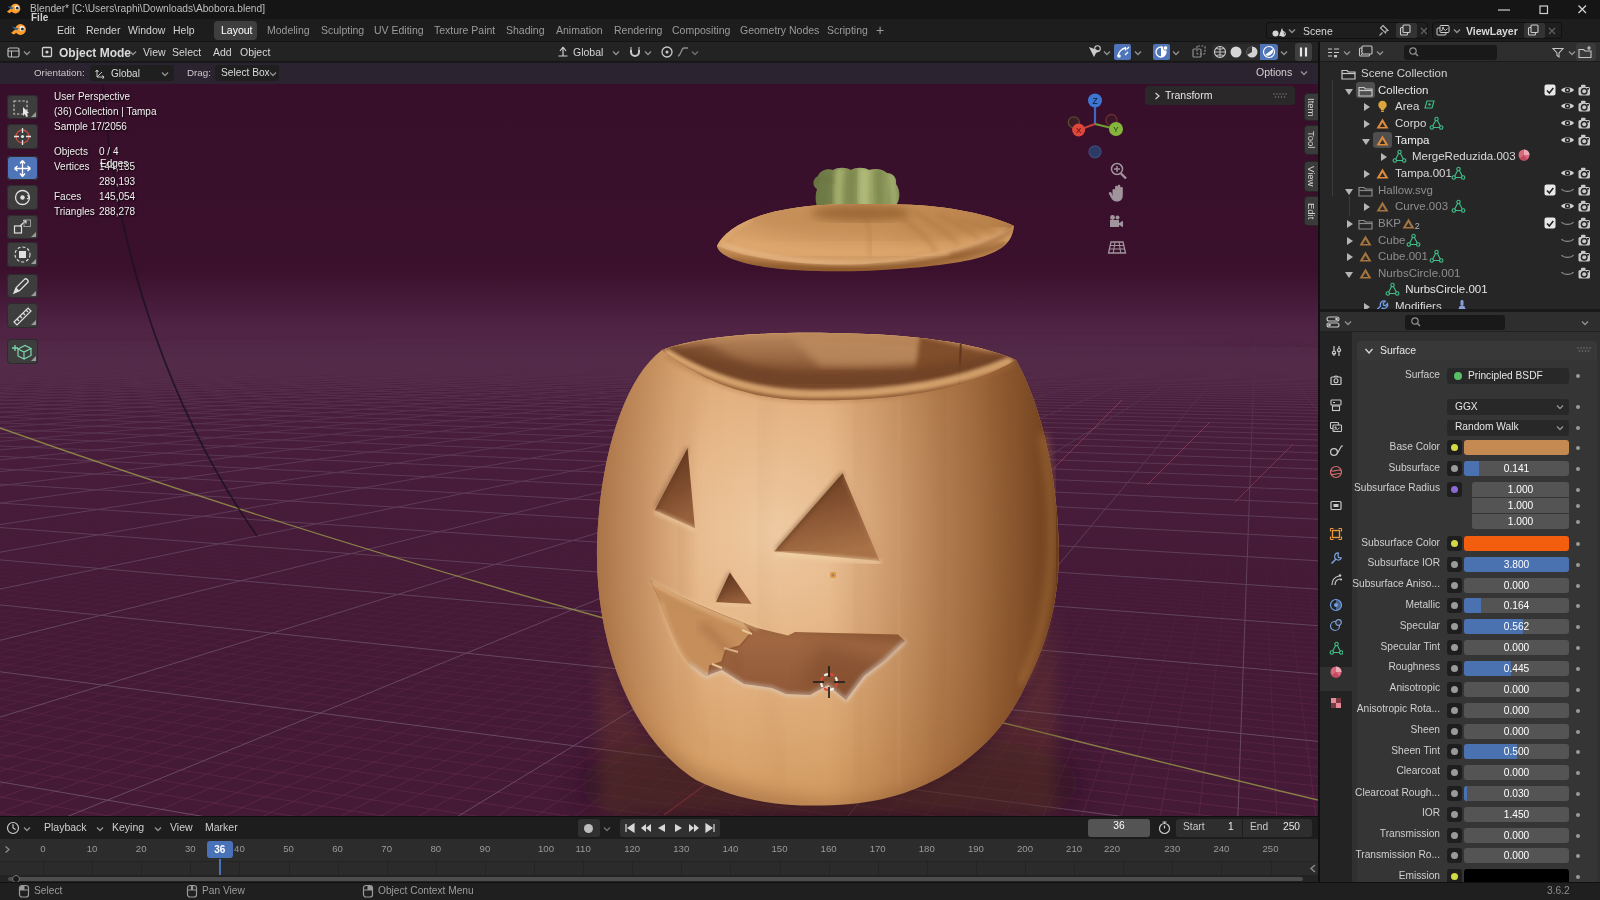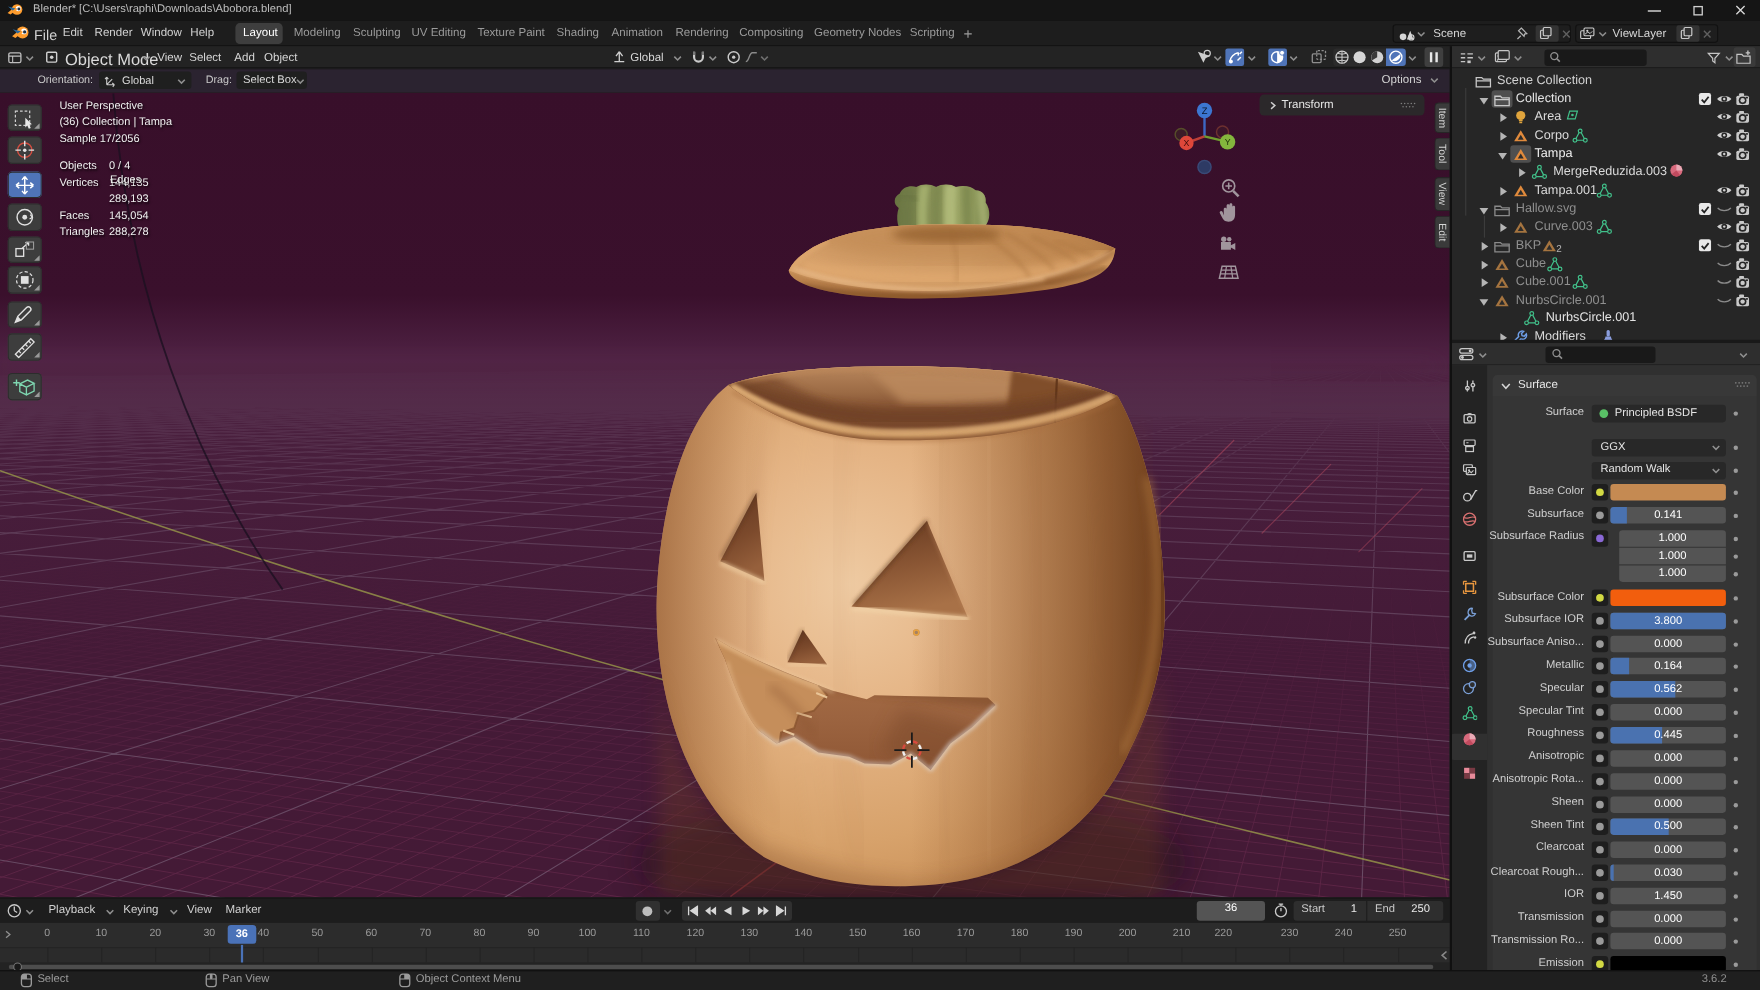--- a/index.html
+++ b/index.html
@@ -271,21 +271,21 @@
 <div style="position:absolute;left:0px;top:19px;width:1600px;height:23px;background:#1d1d1d;border-bottom:1px solid #131313;"></div>
 <svg style="position:absolute;left:10px;top:21px" width="18" height="18" viewBox="0 0 18 18">
     <g transform="scale(1.00)">
       <circle cx="10.5" cy="8.5" r="5.4" fill="#ff9d2e"></circle>
 <circle cx="11.8" cy="7.6" r="2.6" fill="#fff"></circle>
       <circle cx="12.4" cy="8" r="1.5" fill="#20344c"></circle>
 <path d="M1,12 L8,6 L11,8 L4,13.5 Z" fill="#ff9d2e"></path>
       <path d="M1.5,5.5 L9,7.5 L6,9.5 Z" fill="#2b689c"></path>
     </g>
   </svg>
-<div style="position:absolute;left:31px;top:24px;font-size:13px;color:#d2d2d2;font-weight:normal;white-space:nowrap;">File</div>
+<div style="position:absolute;left:31px;top:12px;font-size:10px;color:#d2d2d2;font-weight:bold;white-space:nowrap;">File</div>
 <div style="position:absolute;left:57px;top:24px;font-size:10.5px;color:#d2d2d2;font-weight:normal;white-space:nowrap;">Edit</div>
 <div style="position:absolute;left:86px;top:24px;font-size:10.5px;color:#d2d2d2;font-weight:normal;white-space:nowrap;">Render</div>
 <div style="position:absolute;left:128px;top:24px;font-size:10.5px;color:#d2d2d2;font-weight:normal;white-space:nowrap;">Window</div>
 <div style="position:absolute;left:173px;top:24px;font-size:10.5px;color:#d2d2d2;font-weight:normal;white-space:nowrap;">Help</div>
 <div style="position:absolute;left:214px;top:21px;width:43px;height:19px;background:#3e3e3e;border-radius:4px;"></div>
 <div style="position:absolute;left:221px;top:24px;font-size:10.5px;color:#ffffff;font-weight:normal;white-space:nowrap;">Layout</div>
 <div style="position:absolute;left:267px;top:24px;font-size:10.5px;color:#9b9b9b;font-weight:normal;white-space:nowrap;">Modeling</div>
 <div style="position:absolute;left:321px;top:24px;font-size:10.5px;color:#9b9b9b;font-weight:normal;white-space:nowrap;">Sculpting</div>
 <div style="position:absolute;left:374px;top:24px;font-size:10.5px;color:#9b9b9b;font-weight:normal;white-space:nowrap;">UV Editing</div>
 <div style="position:absolute;left:434px;top:24px;font-size:10.5px;color:#9b9b9b;font-weight:normal;white-space:nowrap;">Texture Paint</div>
@@ -321,42 +321,42 @@
 <div style="position:absolute;left:1432px;top:22px;width:130px;height:17px;background:#1e1e1e;border-radius:3px;border:1px solid #111;"></div>
 <svg style="position:absolute;left:1436px;top:24px" width="16" height="14" viewBox="0 0 16 14">
     <rect x="1" y="4" width="9" height="7" rx="1" fill="none" stroke="#d0d0d0" stroke-width="1"></rect>
     <rect x="4" y="1.5" width="9" height="7" rx="1" fill="#1e1e1e" stroke="#d0d0d0" stroke-width="1"></rect>
     <circle cx="7" cy="4" r="1" fill="#d0d0d0"></circle>
     <path d="M5,7 l2.5,-2 2,1.5 2,-2" stroke="#d0d0d0" stroke-width="0.9" fill="none"></path>
   </svg>
 <svg style="position:absolute;left:1452px;top:27px" width="10" height="8" viewBox="0 0 10 8">
     <path d="M2,2.5 L5,5.5 L8,2.5" stroke="#8f8f8f" stroke-width="1.4" fill="none"></path>
   </svg>
-<div style="position:absolute;left:1466px;top:25px;font-size:10.5px;color:#d8d8d8;font-weight:normal;white-space:nowrap;">ViewLayer</div>
+<div style="position:absolute;left:1466px;top:25px;font-size:10.5px;color:#d8d8d8;font-weight:bold;white-space:nowrap;">ViewLayer</div>
 <div style="position:absolute;left:1524px;top:23px;width:21px;height:15px;background:#333;border-radius:2px;"></div>
 <svg style="position:absolute;left:1527px;top:24px" width="14" height="13" viewBox="0 0 14 13">
     <rect x="1.5" y="3.5" width="7" height="7.5" rx="1" fill="none" stroke="#c9c9c9" stroke-width="1.1"></rect>
     <rect x="4" y="1" width="7" height="7.5" rx="1" fill="#333" stroke="#c9c9c9" stroke-width="1.1"></rect>
   </svg>
 <svg style="position:absolute;left:1547px;top:26px" width="10" height="10" viewBox="0 0 10 10">
     <path d="M2,2 L8,8 M8,2 L2,8" stroke="#5f5f5f" stroke-width="1.3"></path>
   </svg>
 <div style="position:absolute;left:0px;top:42px;width:1318px;height:20px;background:#232323;border-bottom:1px solid #161616;"></div>
 <svg style="position:absolute;left:7px;top:46px" width="14" height="13" viewBox="0 0 14 13">
     <rect x="1" y="2" width="11" height="9" rx="1.5" fill="none" stroke="#bdbdbd" stroke-width="1.2"></rect>
     <path d="M1,5 h11 M4.5,5 v6" stroke="#bdbdbd" stroke-width="1"></path>
   </svg>
 <svg style="position:absolute;left:22px;top:49px" width="10" height="8" viewBox="0 0 10 8">
     <path d="M2,2.5 L5,5.5 L8,2.5" stroke="#8f8f8f" stroke-width="1.4" fill="none"></path>
   </svg>
 <svg style="position:absolute;left:40px;top:45px" width="15" height="14" viewBox="0 0 15 14">
     <rect x="2.5" y="2.5" width="9" height="9" rx="1" fill="none" stroke="#d0d0d0" stroke-width="1.3"></rect>
     <circle cx="7" cy="7" r="1.6" fill="#d0d0d0"></circle>
   </svg>
-<div style="position:absolute;left:59px;top:46px;font-size:15px;color:#dadada;font-weight:normal;white-space:nowrap;">Object Mode</div>
+<div style="position:absolute;left:59px;top:46px;font-size:12px;color:#dadada;font-weight:bold;white-space:nowrap;">Object Mode</div>
 <svg style="position:absolute;left:128px;top:49px" width="10" height="8" viewBox="0 0 10 8">
     <path d="M2,2.5 L5,5.5 L8,2.5" stroke="#8f8f8f" stroke-width="1.4" fill="none"></path>
   </svg>
 <div style="position:absolute;left:143px;top:46px;font-size:10.5px;color:#d6d6d6;font-weight:normal;white-space:nowrap;">View</div>
 <div style="position:absolute;left:172px;top:46px;font-size:10.5px;color:#d6d6d6;font-weight:normal;white-space:nowrap;">Select</div>
 <div style="position:absolute;left:213px;top:46px;font-size:10.5px;color:#d6d6d6;font-weight:normal;white-space:nowrap;">Add</div>
 <div style="position:absolute;left:240px;top:46px;font-size:10.5px;color:#d6d6d6;font-weight:normal;white-space:nowrap;">Object</div>
 <svg style="position:absolute;left:556px;top:45px" width="15" height="14" viewBox="0 0 15 14">
     <path d="M7,2 v9 M2.5,11 h9 M7,2 l-3,4 M7,2 l3,4" stroke="#cfcfcf" stroke-width="1.2" fill="none"></path>
   </svg>
@@ -1222,21 +1222,21 @@
 <div style="position:absolute;left:43.0px;top:843px;transform:translateX(-50%);font-size:9.6px;color:#9a9a9a;">0</div>
 <div style="position:absolute;left:92.1px;top:843px;transform:translateX(-50%);font-size:9.6px;color:#9a9a9a;">10</div>
 <div style="position:absolute;left:141.2px;top:843px;transform:translateX(-50%);font-size:9.6px;color:#9a9a9a;">20</div>
 <div style="position:absolute;left:190.3px;top:843px;transform:translateX(-50%);font-size:9.6px;color:#9a9a9a;">30</div>
 <div style="position:absolute;left:239.4px;top:843px;transform:translateX(-50%);font-size:9.6px;color:#9a9a9a;">40</div>
 <div style="position:absolute;left:288.5px;top:843px;transform:translateX(-50%);font-size:9.6px;color:#9a9a9a;">50</div>
 <div style="position:absolute;left:337.6px;top:843px;transform:translateX(-50%);font-size:9.6px;color:#9a9a9a;">60</div>
 <div style="position:absolute;left:386.7px;top:843px;transform:translateX(-50%);font-size:9.6px;color:#9a9a9a;">70</div>
 <div style="position:absolute;left:435.8px;top:843px;transform:translateX(-50%);font-size:9.6px;color:#9a9a9a;">80</div>
 <div style="position:absolute;left:484.9px;top:843px;transform:translateX(-50%);font-size:9.6px;color:#9a9a9a;">90</div>
-<div style="position:absolute;left:534.0px;top:843px;transform:translateX(-50%);font-size:9.6px;color:#9a9a9a;">100</div>
+<div style="position:absolute;left:546px;top:843px;transform:translateX(-50%);font-size:9.6px;color:#9a9a9a;">100</div>
 <div style="position:absolute;left:583.1px;top:843px;transform:translateX(-50%);font-size:9.6px;color:#9a9a9a;">110</div>
 <div style="position:absolute;left:632.2px;top:843px;transform:translateX(-50%);font-size:9.6px;color:#9a9a9a;">120</div>
 <div style="position:absolute;left:681.3px;top:843px;transform:translateX(-50%);font-size:9.6px;color:#9a9a9a;">130</div>
 <div style="position:absolute;left:730.4px;top:843px;transform:translateX(-50%);font-size:9.6px;color:#9a9a9a;">140</div>
 <div style="position:absolute;left:779.5px;top:843px;transform:translateX(-50%);font-size:9.6px;color:#9a9a9a;">150</div>
 <div style="position:absolute;left:828.6px;top:843px;transform:translateX(-50%);font-size:9.6px;color:#9a9a9a;">160</div>
 <div style="position:absolute;left:877.7px;top:843px;transform:translateX(-50%);font-size:9.6px;color:#9a9a9a;">170</div>
 <div style="position:absolute;left:926.8px;top:843px;transform:translateX(-50%);font-size:9.6px;color:#9a9a9a;">180</div>
 <div style="position:absolute;left:975.9px;top:843px;transform:translateX(-50%);font-size:9.6px;color:#9a9a9a;">190</div>
 <div style="position:absolute;left:1025.0px;top:843px;transform:translateX(-50%);font-size:9.6px;color:#9a9a9a;">200</div>

